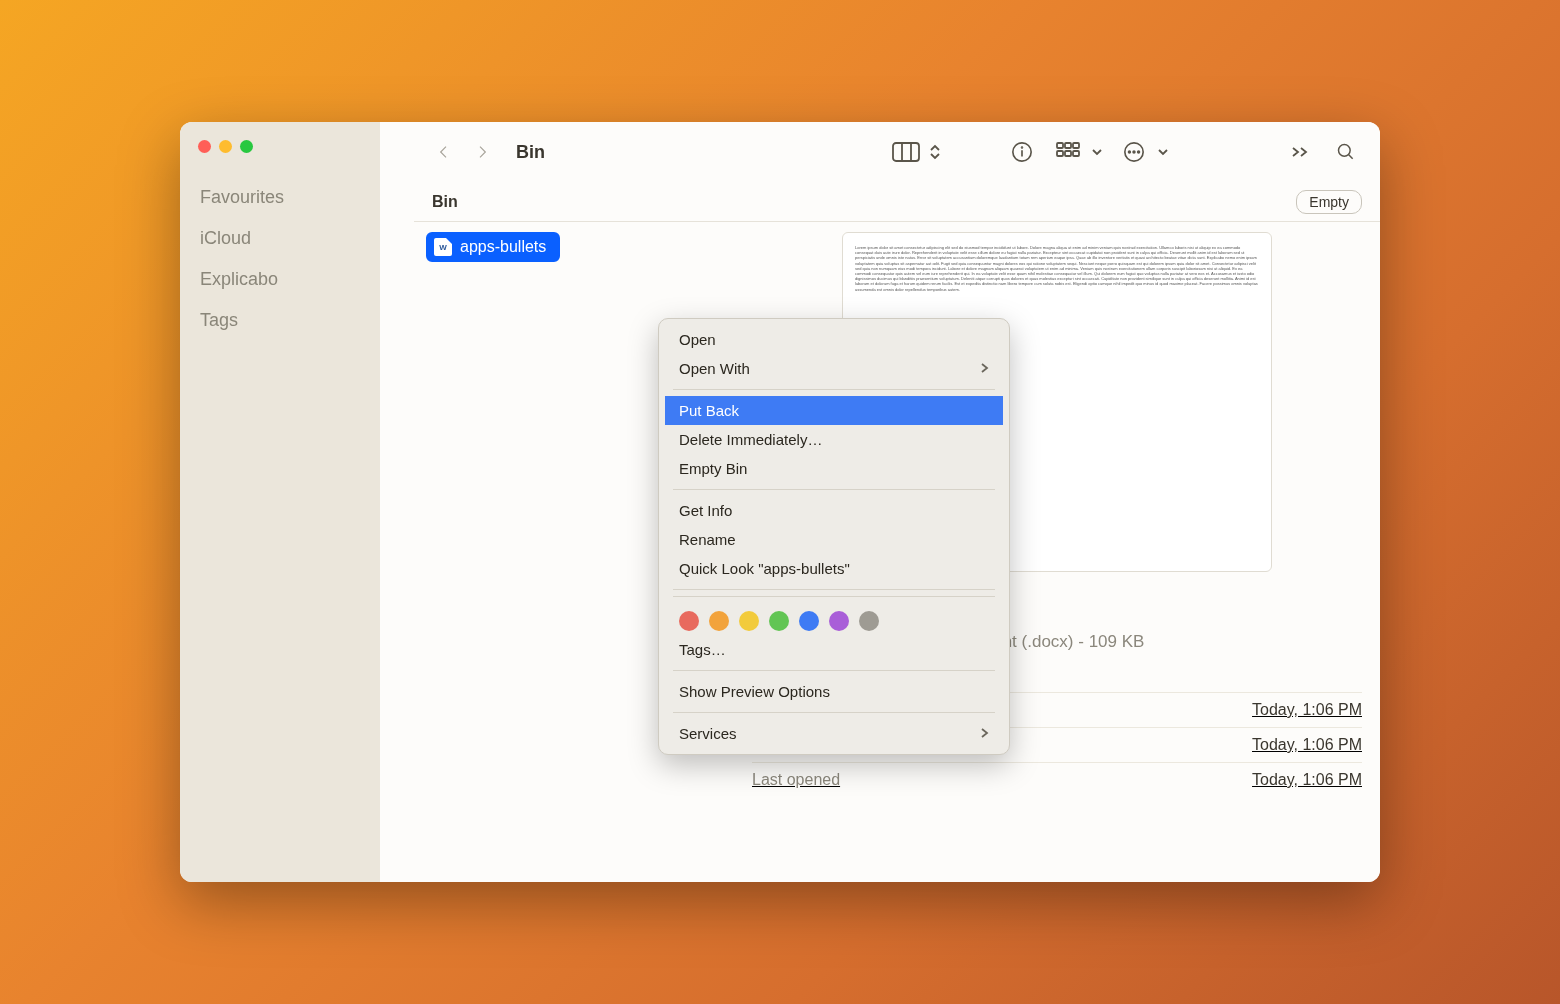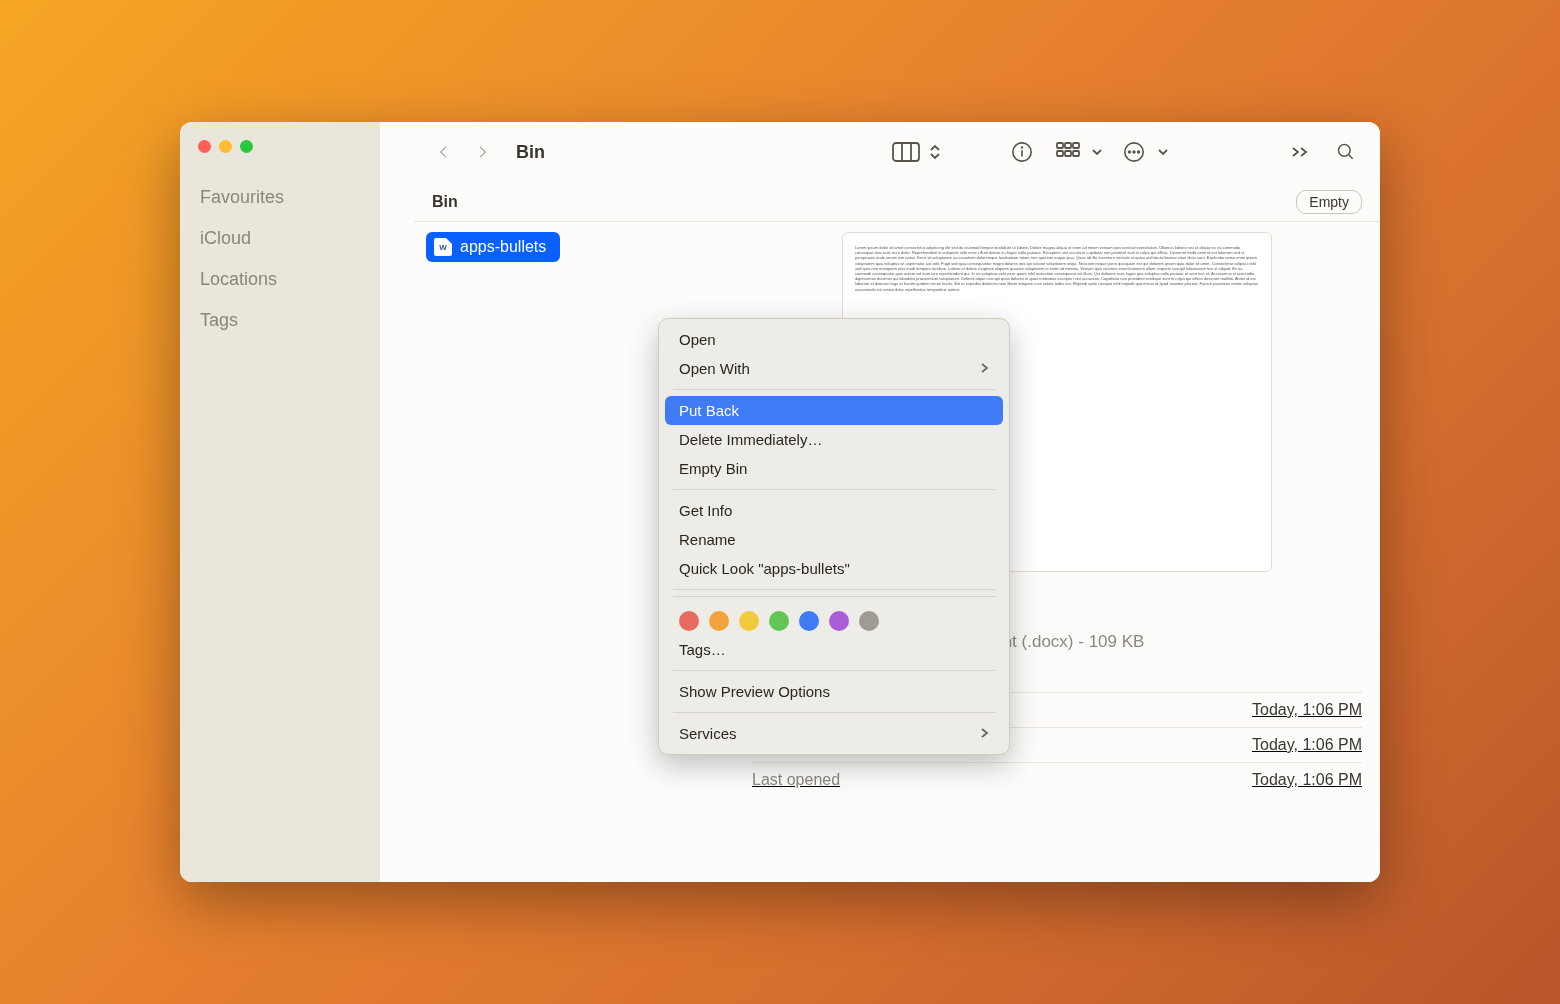--- a/index.html
+++ b/index.html
@@ -28,41 +28,41 @@
 .file-icon span { font-size:8px; font-weight:700; color:#2b579a; }
 .preview-pane { flex:1; padding:10px 18px; display:flex; flex-direction:column; }
 .preview-img { flex:none; height:340px; border:1px solid #e0dcd2; border-radius:6px; background:#fff; margin:0 auto; width:430px; padding:12px; overflow:hidden; font-size:4px; line-height:1.3; color:#555; }
 .preview-caption { text-align:center; color:#8b877c; font-size:17px; margin-top:60px; }
 .meta-list { margin-top:40px;text-decoration:underline; }
 .meta-row { display:flex; justify-content:space-between; padding:8px 0; border-top:1px solid #ece8de; font-size:16px; }
 .meta-label { color:#8b877c; }
 .meta-val { color:#3a362e; font-weight:500; }
 .context-menu { position:absolute; left:478px; top:196px; width:352px; background:#eeece7; border:1px solid #cfcbc1; border-radius:10px; box-shadow:0 10px 30px rgba(0,0,0,0.25); padding:6px 0; z-index:50; }
 .cm-item { padding:6px 20px; font-size:15px; color:#2b271f; display:flex; align-items:center; justify-content:space-between; cursor:default; }
-.cm-item.hl { background:#3e7bf4; color:#fff; margin:0 6px; border-radius:6px; padding:6px 14px; }
+.cm-item.hl { background:#3e7bf4; color:#fff; margin:0 6px; border-radius:0; padding:6px 14px; }
 .cm-sep { height:1px; background:#d6d2c8; margin:6px 14px; }
 .tag-row { display:flex; gap:10px; padding:8px 20px 4px; }
 .tag-dot { width:20px; height:20px; border-radius:50%; }
 .chev { color:#6a665c; }
 svg { stroke:currentColor; fill:none; stroke-width:1.8; }
 </style>
 </head>
 <body>
 
 <div class="window">
 
   <div class="sidebar">
     <div class="traffic">
       <div class="dot r"></div>
       <div class="dot y"></div>
       <div class="dot g"></div>
     </div>
     <div class="side-section">Favourites</div>
     <div class="side-section">iCloud</div>
-    <div class="side-section">Locations</div>
+    <div class="side-section">Explicabo</div>
     <div class="side-section">Tags</div>
   </div>
 
   <div class="main">
 
     <div class="toolbar">
       <button class="nav-btn">
         <svg width="16" height="16" viewBox="0 0 24 24">
             <polyline points="15 4 7 12 15 20"></polyline>
           </svg>

